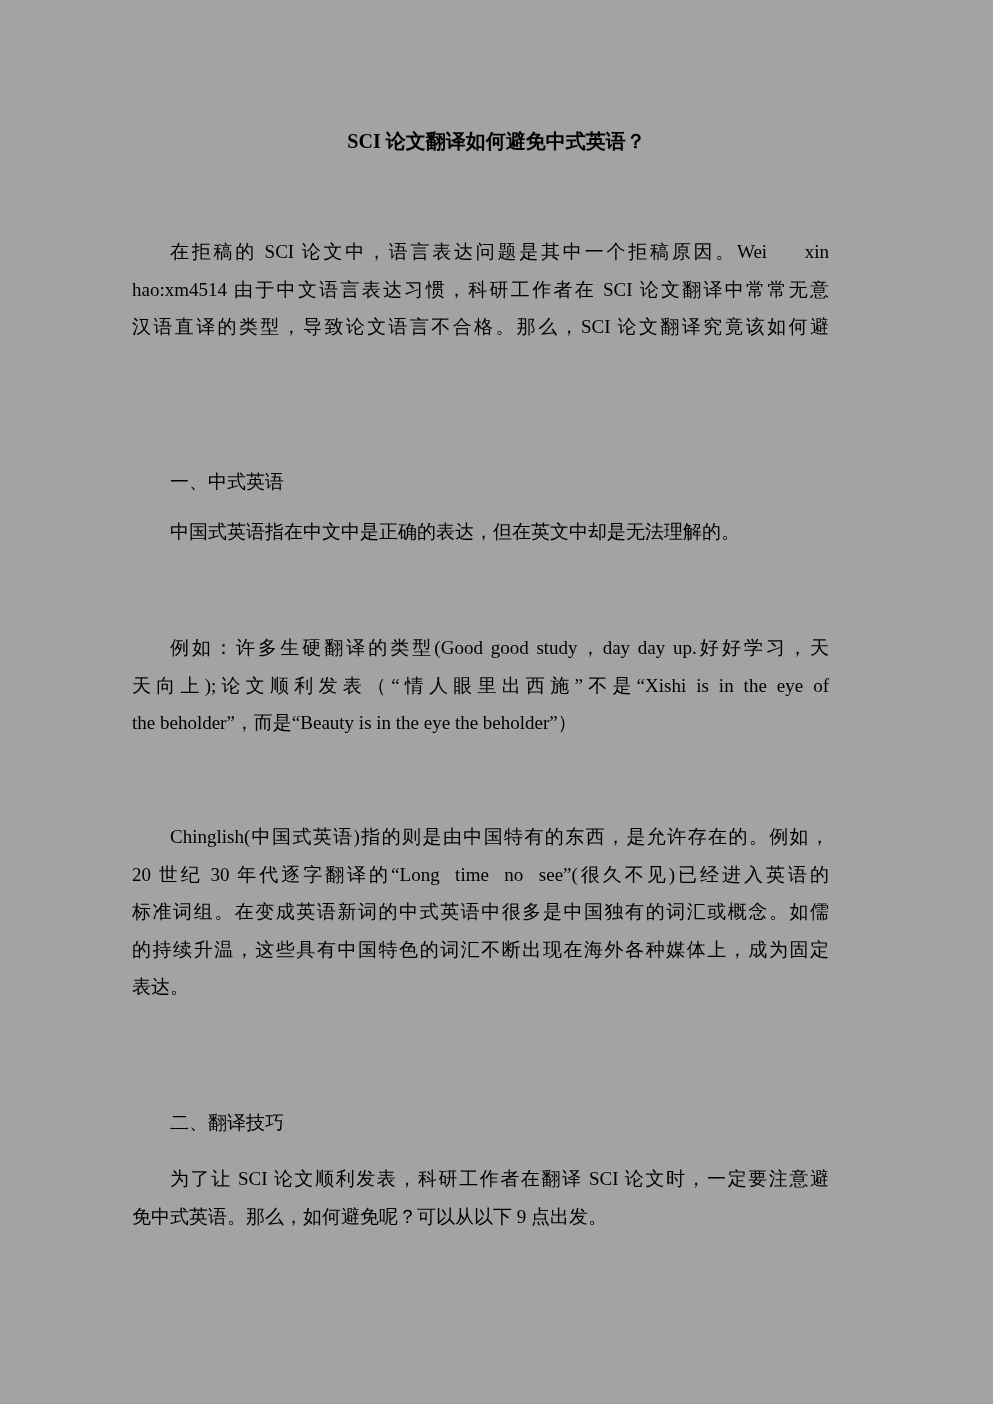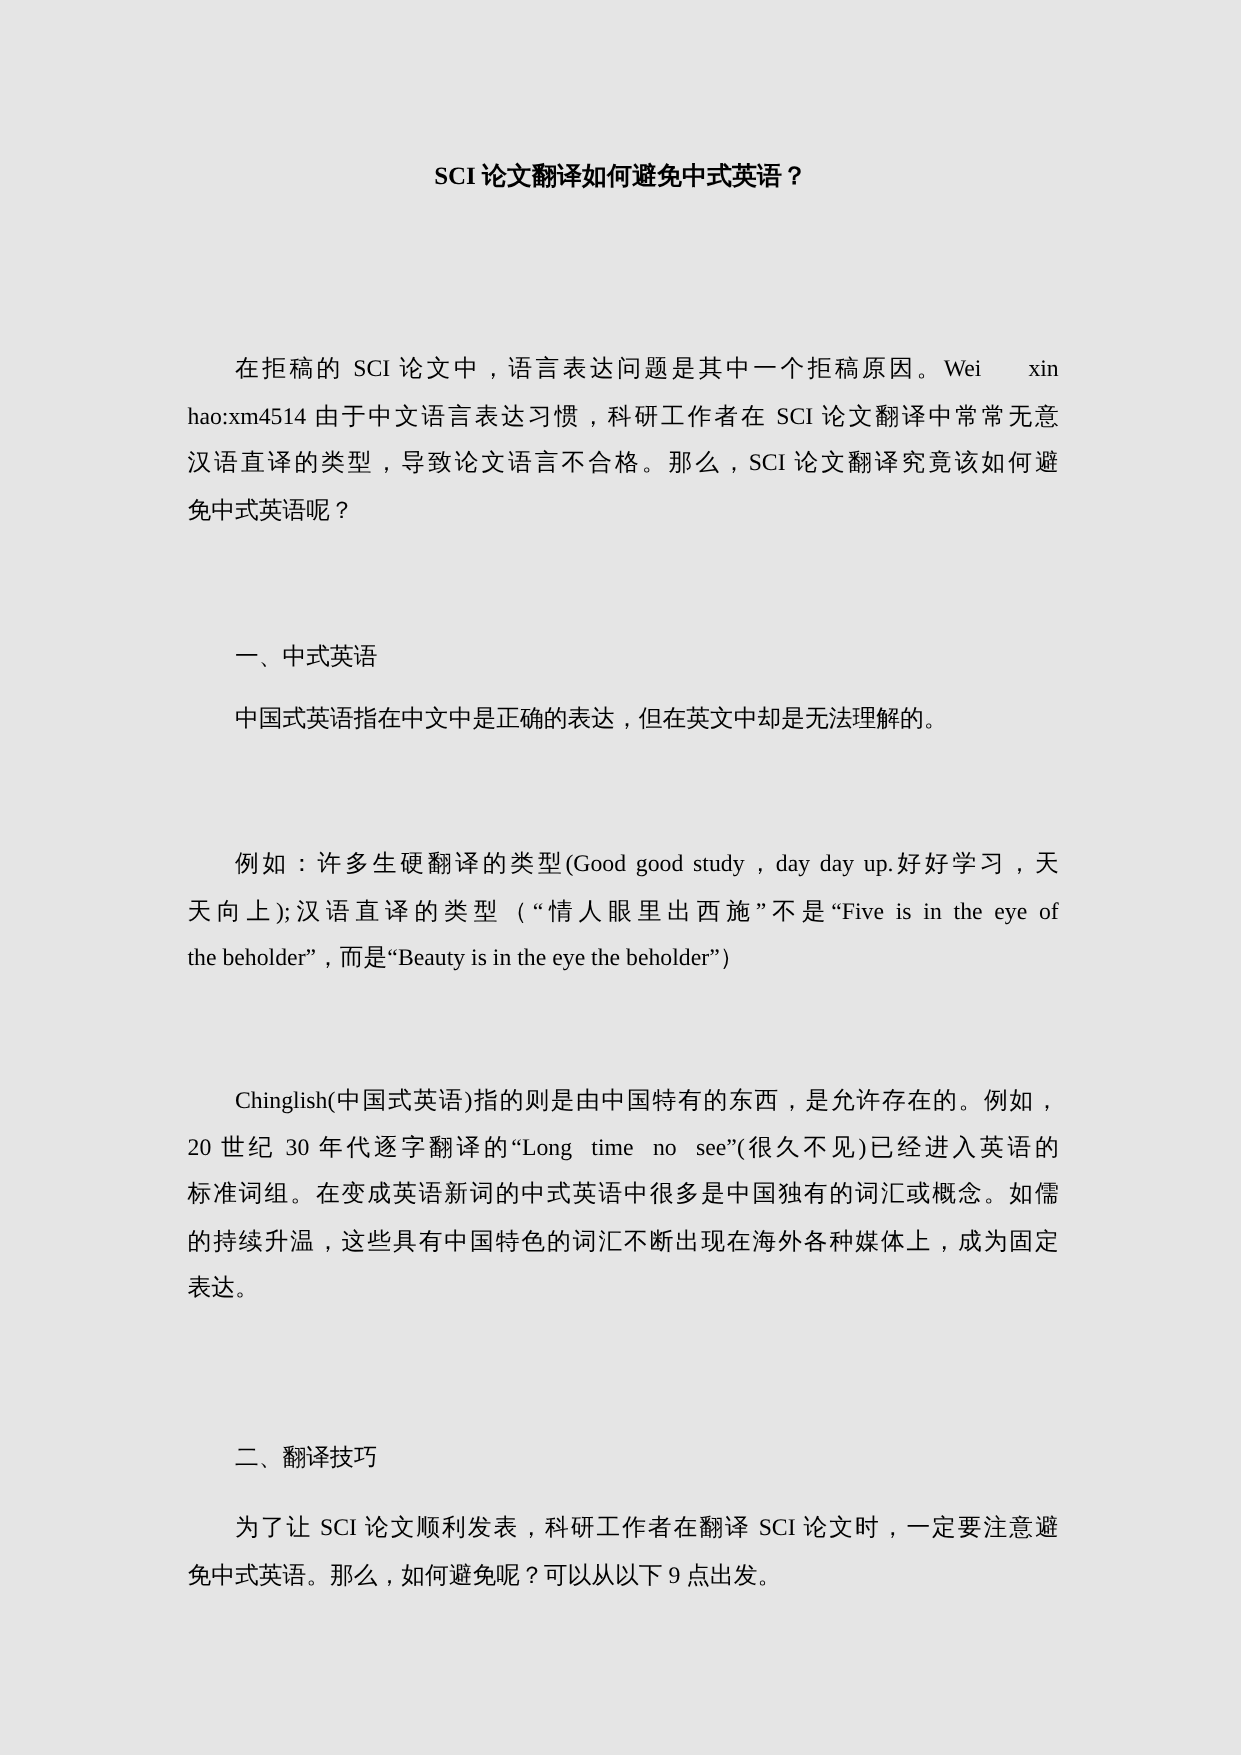--- a/index.html
+++ b/index.html
@@ -4,43 +4,42 @@
 <style>
   html, body {
     margin: 0;
     padding: 0;
     background: #ffffff;
   }
   .page {
     position: relative;
     width: 993px;
     height: 1404px;
-    background: #e5e5e5;
+    background: #a3a3a3;
     font-family: "Liberation Serif", "DejaVu Serif", serif;
     color: #000000;
     overflow: hidden;
   }
   .doc-title {
     position: absolute;
     top: 126px;
     left: 0;
     width: 993px;
     text-align: center;
     font-size: 20px;
     line-height: 30px;
     font-weight: 700;
     white-space: pre-wrap;
   }
   .block {
     position: absolute;
-    left: 150px;
+    left: 132px;
     width: 697px;
     font-size: 19px;
     line-height: 37.5px;
-    margin-top: 44px;
   }
   .line {
     white-space: pre-wrap;
     text-align: justify;
     text-align-last: justify;
   }
   .line.first { text-indent: 2em; }
   .line.last  { text-align-last: left; }
 
   #intro-paragraph    { top: 233px; }
@@ -55,34 +54,33 @@
 <body>
 
 <div class="page">
 
   <div class="doc-title">SCI 论文翻译如何避免中式英语？</div>
 
   <div class="block" id="intro-paragraph">
     <div class="line first">在拒稿的 SCI 论文中，语言表达问题是其中一个拒稿原因。Wei     xin</div>
     <div class="line">hao:xm4514 由于中文语言表达习惯，科研工作者在 SCI 论文翻译中常常无意</div>
     <div class="line">汉语直译的类型，导致论文语言不合格。那么，SCI 论文翻译究竟该如何避</div>
-    <div class="line last">免中式英语呢？</div>
   </div>
 
   <div class="block" id="definition-line">
     <div class="line first last">中国式英语指在中文中是正确的表达，但在英文中却是无法理解的。</div>
   </div>
 
   <div class="block" id="section1-heading">
     <div class="line first last">一、中式英语</div>
   </div>
 
   <div class="block" id="example-paragraph">
     <div class="line first">例如：许多生硬翻译的类型(Good good study，day day up.好好学习，天</div>
-    <div class="line">天向上);汉语直译的类型（“情人眼里出西施”不是“Five is in the eye of</div>
+    <div class="line">天向上);论文顺利发表（“情人眼里出西施”不是“Xishi is in the eye of</div>
     <div class="line last">the beholder”，而是“Beauty is in the eye the beholder”）</div>
   </div>
 
   <div class="block" id="chinglish-paragraph">
     <div class="line first">Chinglish(中国式英语)指的则是由中国特有的东西，是允许存在的。例如，</div>
     <div class="line">20 世纪 30 年代逐字翻译的“Long  time  no  see”(很久不见)已经进入英语的</div>
     <div class="line">标准词组。在变成英语新词的中式英语中很多是中国独有的词汇或概念。如儒</div>
     <div class="line">的持续升温，这些具有中国特色的词汇不断出现在海外各种媒体上，成为固定</div>
     <div class="line last">表达。</div>
   </div>

